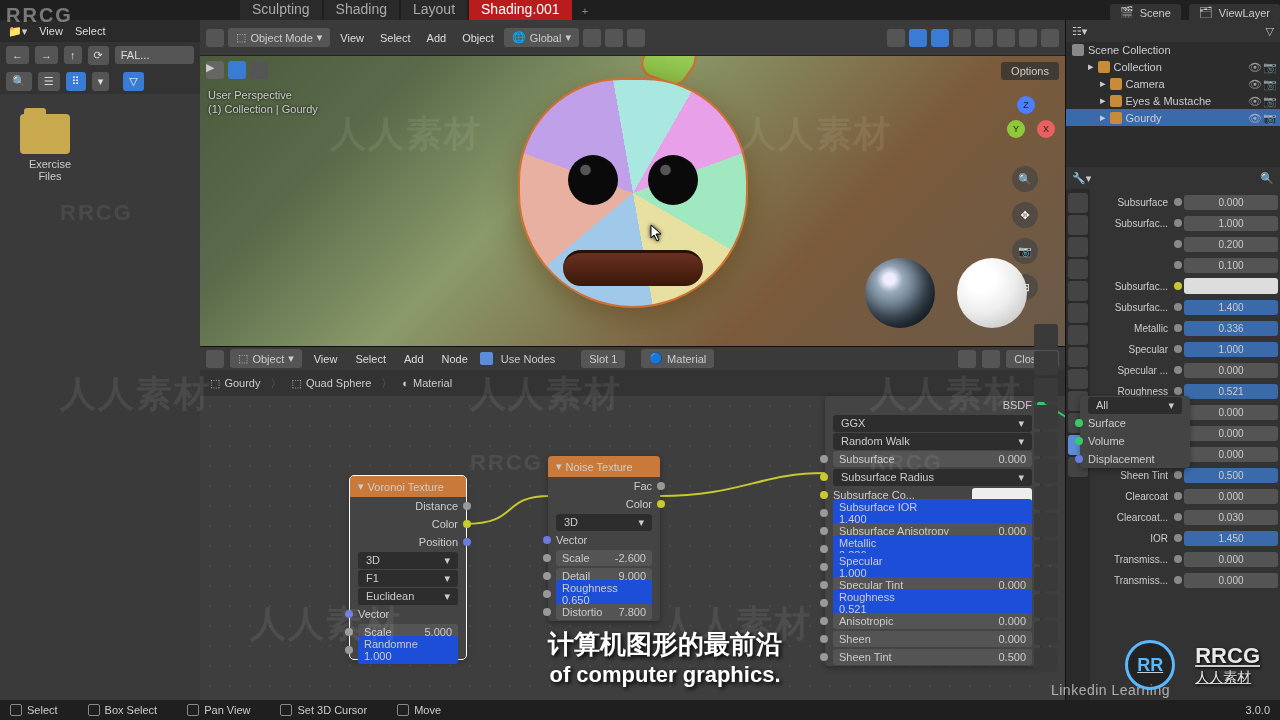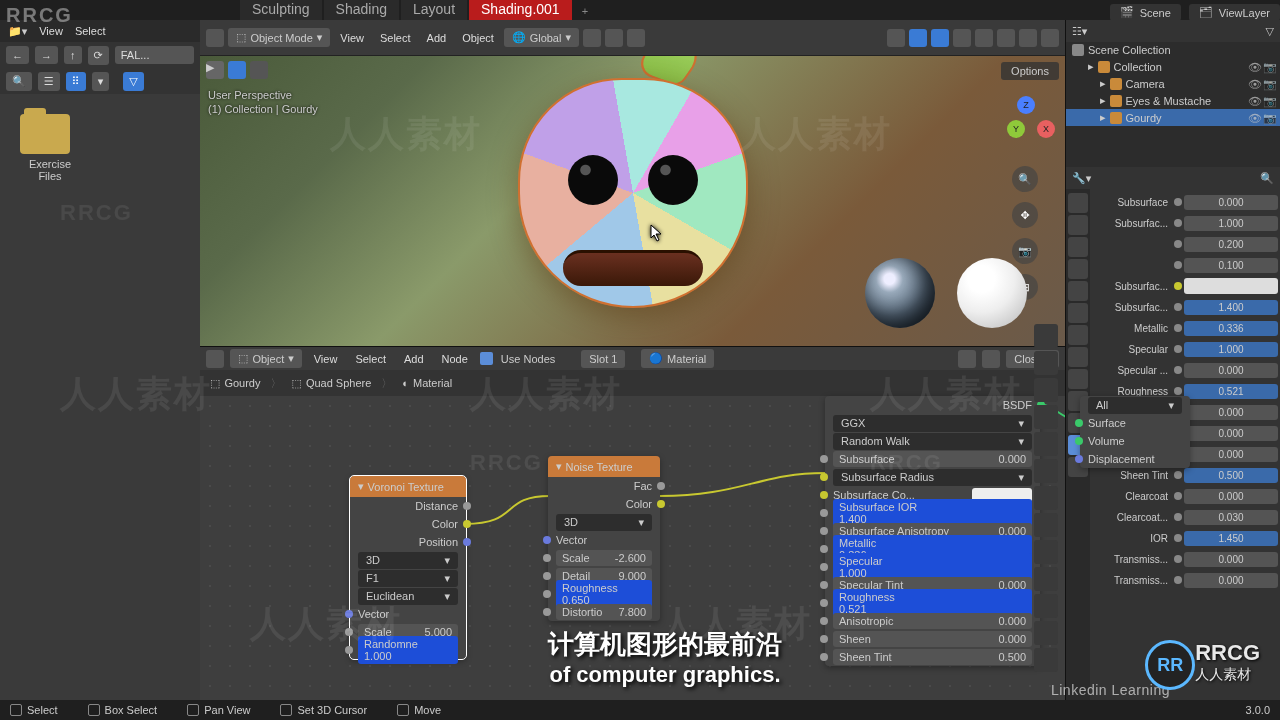--- a/index.html
+++ b/index.html
@@ -111,21 +111,21 @@
 
 .statusbar { position:absolute; bottom:0; left:0; right:0; height:20px; background:#1f1f1f; display:flex; align-items:center; gap:30px; padding:0 10px; font-size:10px;}
 .stat-item { display:flex; align-items:center; gap:5px;}
 .stat-ico { width:12px; height:12px; border:1px solid #888; border-radius:2px;}
 
 
 .wm { position:absolute; font-size:36px; color:rgba(255,255,255,.08); font-weight:bold; pointer-events:none; letter-spacing:2px;}
 .subtitle { position:absolute; bottom:32px; left:50%; transform:translateX(-50%); text-align:center; pointer-events:none;margin-left:25px;}
 .subtitle .cn { font-size:26px; color:#fff; font-weight:bold; text-shadow:2px 2px 4px #000;}
 .subtitle .en { font-size:22px; color:#fff; font-weight:bold; text-shadow:2px 2px 4px #000;}
-.logo-br { position:absolute; right:20px; bottom:30px; display:flex; align-items:flex-start; gap:0; pointer-events:none; }
+.logo-br { position:absolute; right:20px; bottom:30px; display:flex; align-items:center; gap:20px; pointer-events:none;text-decoration:underline; }
 .logo-br .badge { width:50px; height:50px; border:3px solid #5bb8ff; border-radius:50%; display:flex; align-items:center; justify-content:center; color:#5bb8ff; font-size:18px; font-weight:bold; background:rgba(0,0,0,.3);}
 .logo-br .txt { font-size:22px; color:#e8e8e8; text-shadow:1px 1px 3px #000;}
 .ll { position:absolute; right:110px; bottom:22px; color:rgba(255,255,255,.6); font-size:14px; letter-spacing:.5px;}
 .right-tools { position:absolute; right:220px; top:324px; width:26px; display:flex; flex-direction:column; gap:3px;}
 .rtool { width:24px; height:24px; background:#3a3a3a; border-radius:3px;}
 </style>
 </head>
 <body>
 
 <div class="topbar">

